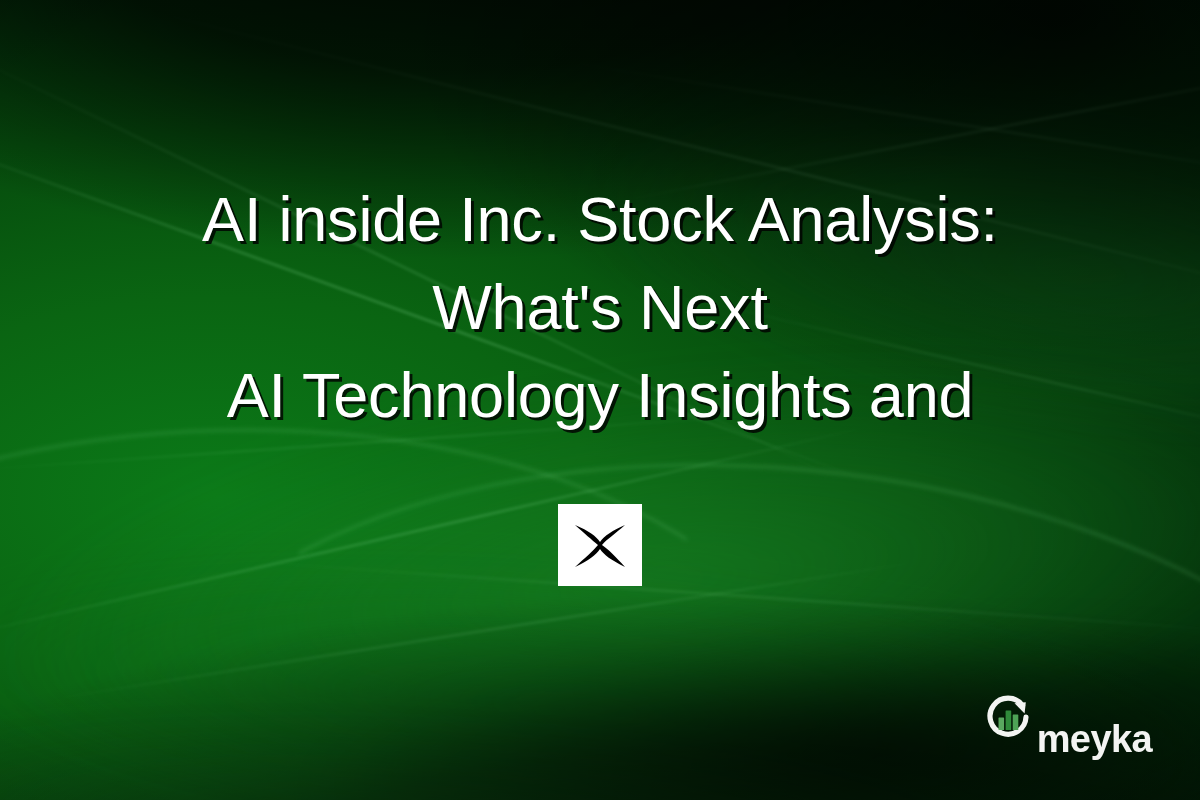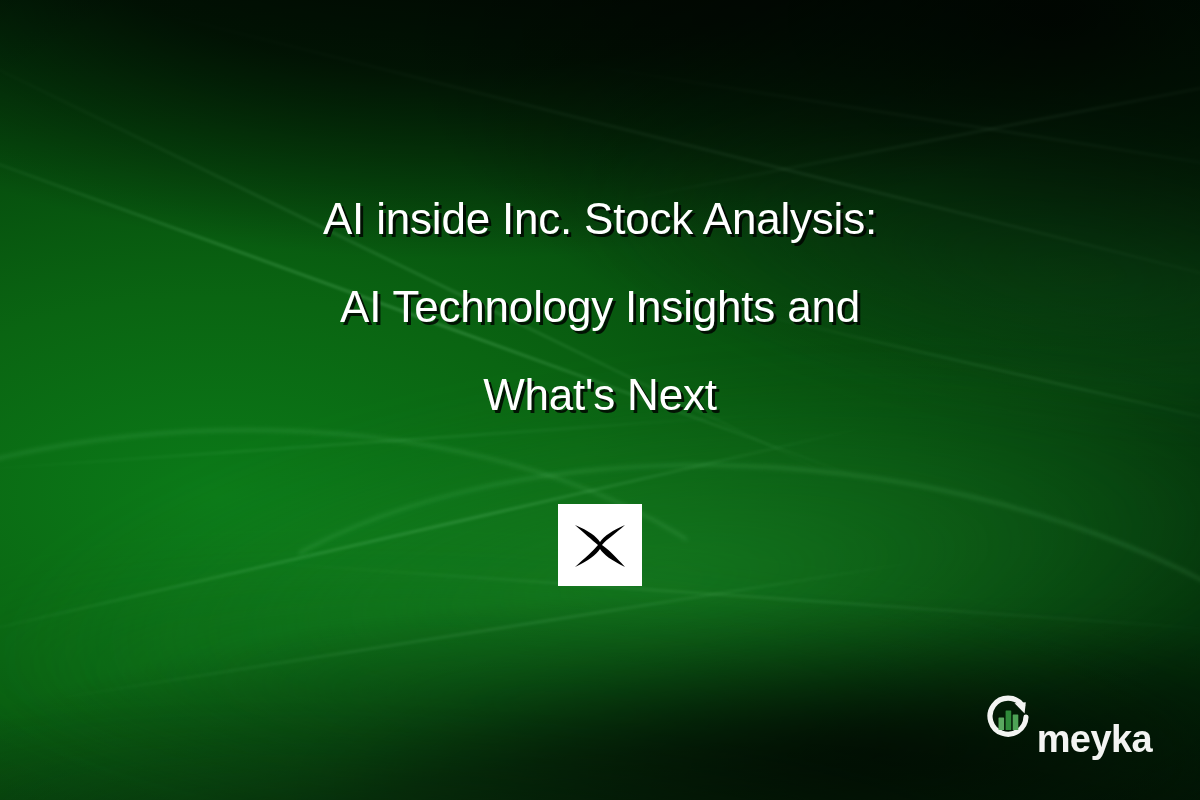--- a/index.html
+++ b/index.html
@@ -118,21 +118,21 @@
     left: 0;
     right: 0;
     top: 175px;
     text-align: center;
     padding: 0 70px;
     box-sizing: border-box;
   }
   .title-line {
     display: block;
     color: #ffffff;
-    font-size: 44px;
+    font-size: 63px;
     line-height: 88px;
     font-weight: 400;
     letter-spacing: -0.2px;
     text-shadow: 3px 3px 0 rgba(0,0,0,0.80);
     white-space: nowrap;
   }
 
   
   #logo-tile {
     position: absolute;
@@ -194,22 +194,22 @@
     <div class="streak" id="streak-9"></div>
     <div class="streak" id="streak-10"></div>
   </div>
   <div class="bg-layer" id="bg-dark-top"></div>
   <div class="bg-layer" id="bg-dark-corner-tr"></div>
   <div class="bg-layer" id="bg-dark-bottom"></div>
   <div class="bg-layer" id="bg-vignette"></div>
 
   <div id="title-block">
     <span class="title-line">AI inside Inc. Stock Analysis:</span>
+    <span class="title-line">What's Next</span>
     <span class="title-line">AI Technology Insights and</span>
-    <span class="title-line">What's Next</span>
   </div>
 
   <div id="logo-tile">
     <span>
       <svg width="62" height="62" viewBox="0 0 62 62" aria-hidden="true">
         <path d="M6 11 C20 17, 27 22, 31 28 C35 22, 44 16, 56 11 C46 20, 38 25, 33 31 C39 35, 47 43, 56 53 C42 46, 35 41, 31 35 C27 41, 19 47, 6 53 C16 44, 24 37, 29 31 C23 26, 15 19, 6 11 Z" fill="#000000"></path>
       </svg>
     </span>
   </div>
 

